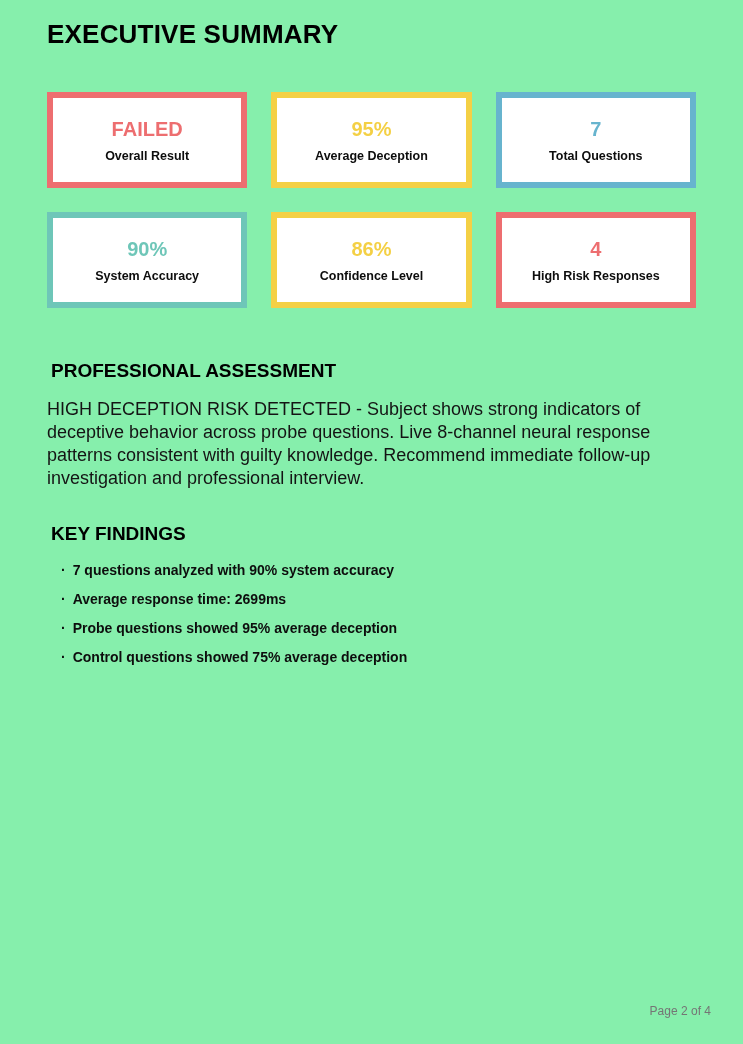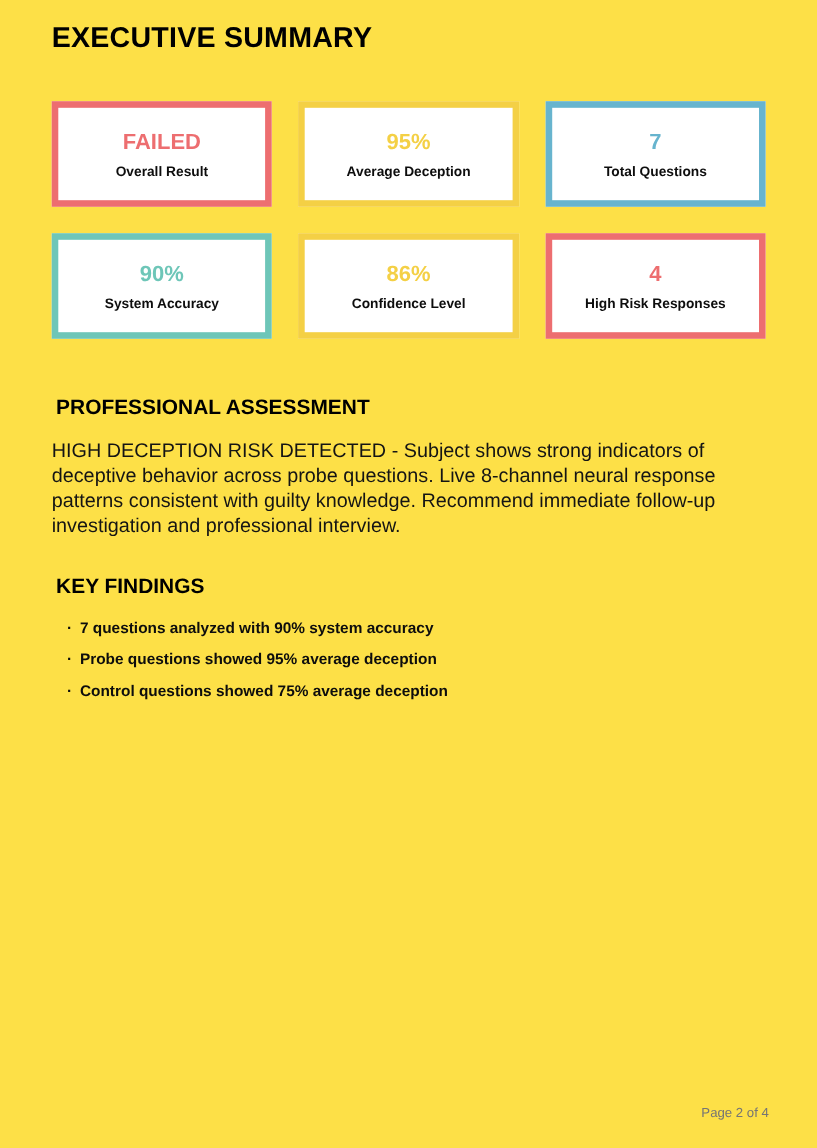--- a/index.html
+++ b/index.html
@@ -1,20 +1,20 @@
 <!DOCTYPE html>
 <html><head>
 <meta charset="utf-8">
 <style>
   html, body { margin: 0; padding: 0; background: #ffffff; }
   .page {
     position: relative;
     width: 743px;
     height: 1044px;
-    background: #fde047;
+    background: #86efac;
     font-family: "Liberation Sans", sans-serif;
     color: #000000;
     overflow: hidden;
     margin: 0 auto;
   }
   .content { padding: 0 47px; }
   .doc-title {
     margin: 0;
     padding-top: 19px;
     font-size: 26px;
@@ -80,21 +80,21 @@
     font-weight: bold;
     color: #0d0d0d;
     line-height: 17px;
     margin-bottom: 12px;
     white-space: nowrap;
   }
   .bullet-marker { margin-right: 7px; font-weight: bold; }
   .page-footer {
     position: absolute;
     top: 1004px;
-    right: 44px;
+    right: 32px;
     font-size: 12px;
     color: #757575;
     line-height: 15px;
   }
 </style>
 </head>
 <body>
 
 <div class="page">
   <div class="content">
@@ -136,20 +136,23 @@
 
     <h2 class="section-heading pa-heading">PROFESSIONAL ASSESSMENT</h2>
     <p class="pa-body">HIGH DECEPTION RISK DETECTED - Subject shows strong indicators of deceptive behavior across probe questions. Live 8-channel neural response patterns consistent with guilty knowledge. Recommend immediate follow-up investigation and professional interview.</p>
 
     <h2 class="section-heading kf-heading">KEY FINDINGS</h2>
     <ul class="kf-list">
       <li class="kf-item">
         <span class="bullet-marker">·</span><span>7 questions analyzed with 90% system accuracy</span>
       </li>
       <li class="kf-item">
+        <span class="bullet-marker">·</span><span>Average response time: 2699ms</span>
+      </li>
+      <li class="kf-item">
         <span class="bullet-marker">·</span><span>Probe questions showed 95% average deception</span>
       </li>
       <li class="kf-item">
         <span class="bullet-marker">·</span><span>Control questions showed 75% average deception</span>
       </li>
     </ul>
   </div>
 
   <div class="page-footer">Page 2 of 4</div>
 </div>

